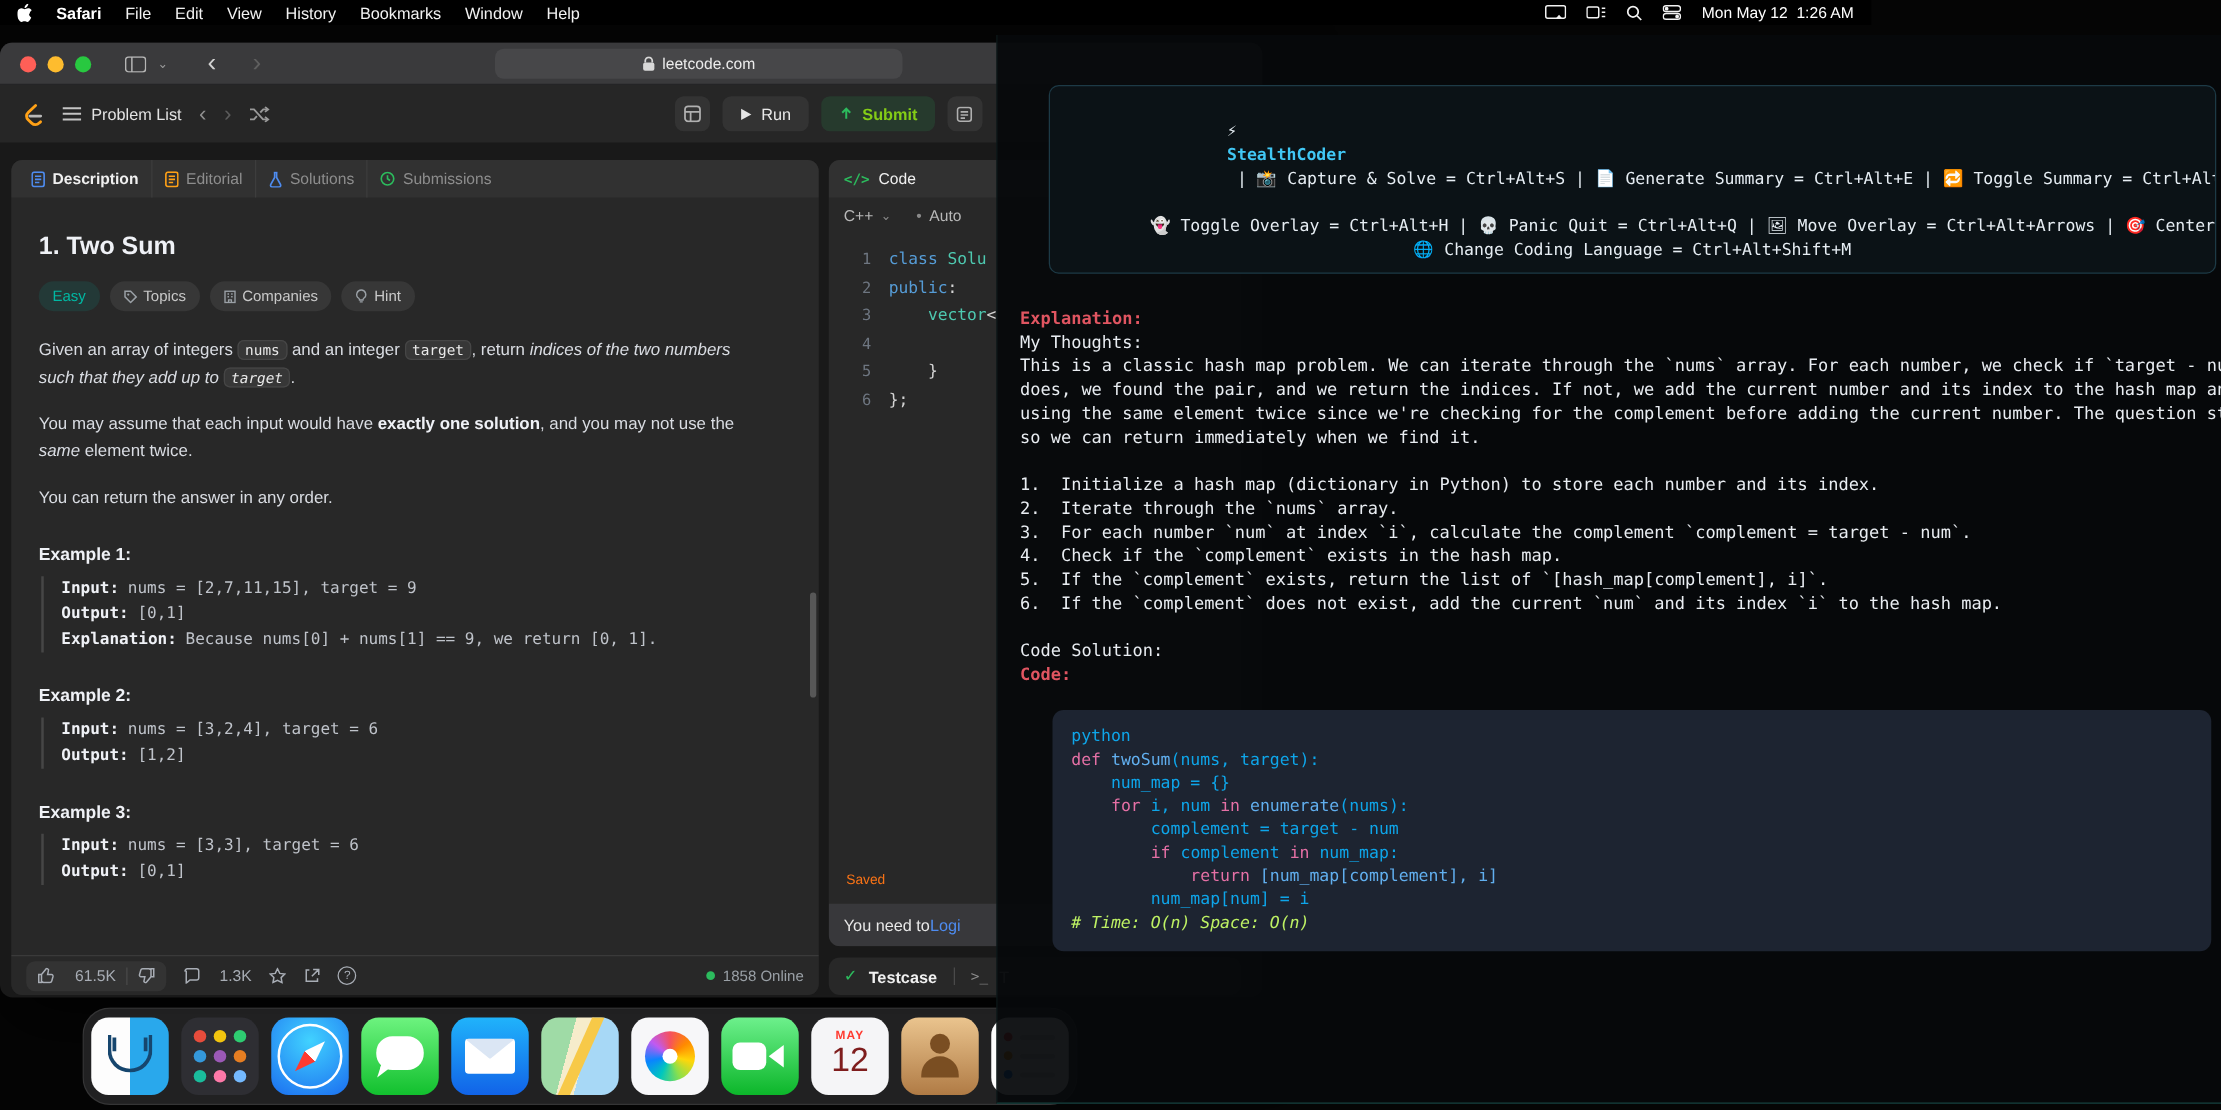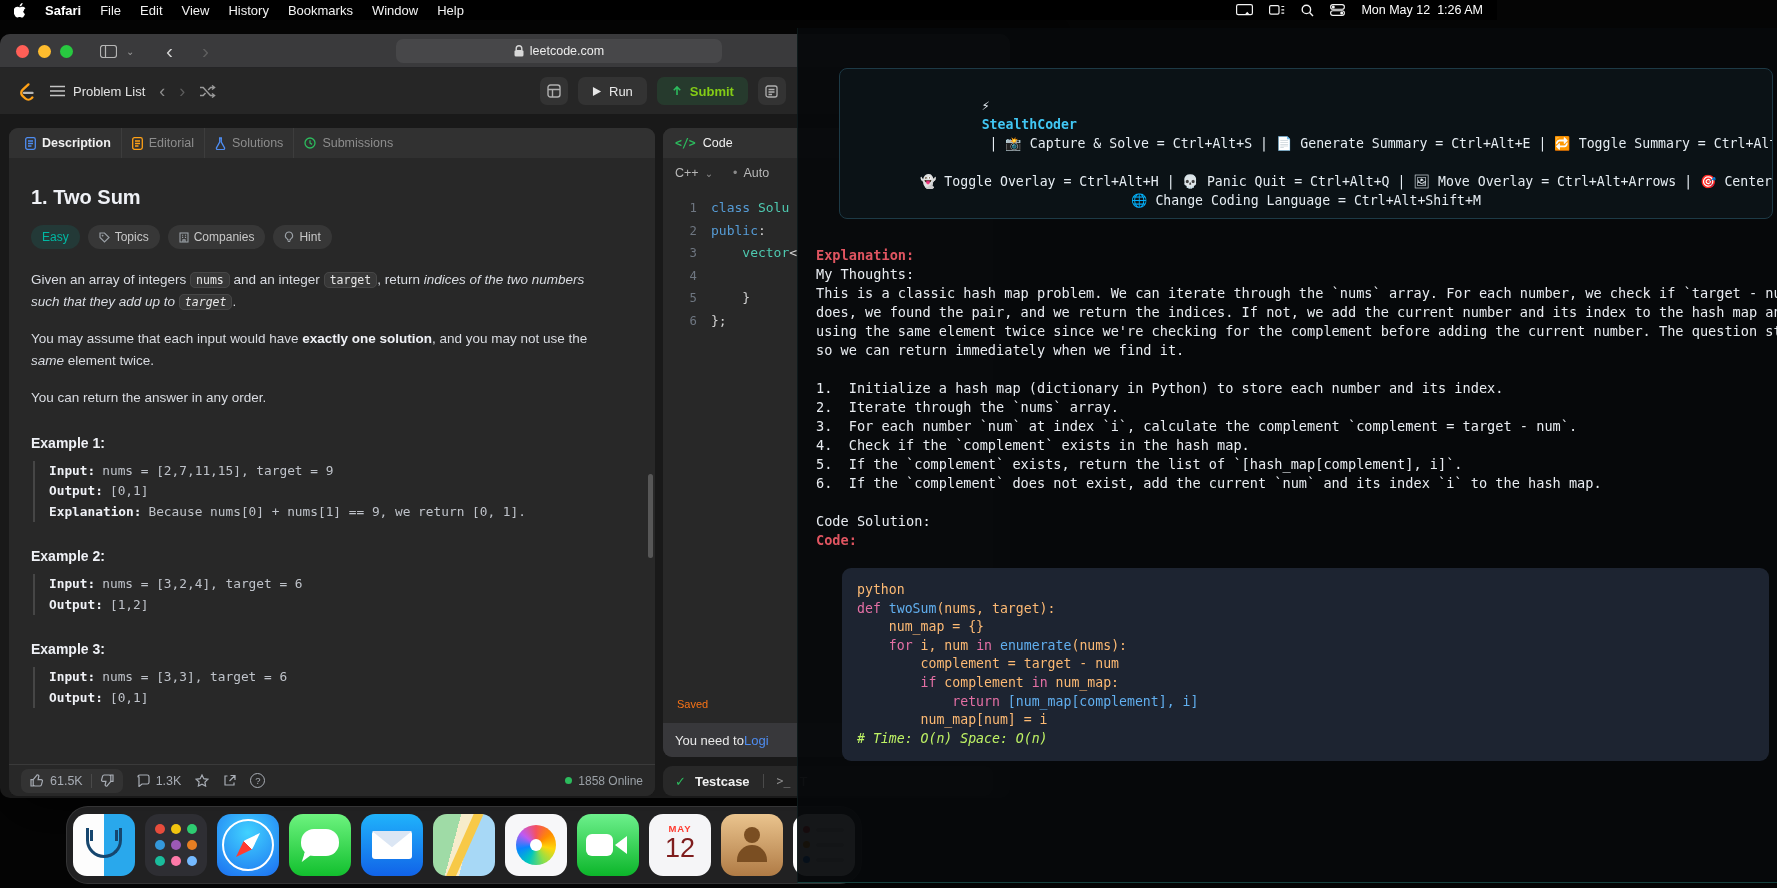--- a/index.html
+++ b/index.html
@@ -60,21 +60,21 @@
   .ex-title{font-size:14px;font-weight:bold;color:#eff1f6;margin:26px 0 10px 0}
   .ex-block{border-left:2px solid rgba(255,255,255,.14);padding-left:14px;margin-left:2px;
     font-family:"DejaVu Sans Mono","Liberation Mono",monospace;font-size:12.8px;line-height:20.5px;color:#bfc3ca}
   .ex-label{font-weight:bold;color:#eff1f6;margin-right:7px}
   .scroll-thumb{position:absolute;right:2px;top:346px;width:5px;height:84px;background:#575757;border-radius:3px}
 
   .desc-footer{position:absolute;left:0;right:0;bottom:0;height:32px;border-top:1px solid #3a3a3a;
     background:#282828;display:flex;align-items:center;padding:0 12px;gap:14px;color:#a8adb5;font-size:12.5px}
   .vote-pill{display:flex;align-items:center;gap:8px;background:#333;border-radius:7px;height:24px;padding:0 9px}
   .vote-sep{width:1px;height:14px;background:#4a4a4a}
-  .f-item{display:flex;align-items:center;gap:6px}
+  .f-item{display:flex;align-items:center;gap:16px}
   .q-circle{width:15px;height:15px;border:1.2px solid #a8adb5;border-radius:50%;
     display:flex;align-items:center;justify-content:center;font-size:9.5px}
   .online{margin-left:auto;display:flex;align-items:center;gap:6px;font-size:12px;color:#9aa0a6}
   .online-dot{width:7px;height:7px;border-radius:50%;background:#2cbb5d}
 
   
   .cp-head{height:30px;background:#313131;display:flex;align-items:center;gap:7px;padding:0 12px;font-size:12.5px;color:#f0f0f0}
   .cp-head .lang-ico{color:#2cbb5d;font-weight:bold;font-family:"DejaVu Sans Mono",monospace;font-size:11.5px}
   .cp-langrow{height:30px;display:flex;align-items:center;gap:6px;padding:0 12px;color:#b8b8b8;font-size:12.5px}
   .cp-langrow .dot-sep{color:#8a8a8a;margin-left:14px}
@@ -105,21 +105,21 @@
   .sc-icon{margin-right:6px}
   .sc-brand{color:#41c7f4;font-weight:bold}
   .sc-content{margin-top:27px;padding-left:18px;font-family:"DejaVu Sans Mono","Liberation Mono",monospace;
     font-size:13.6px;line-height:19px;color:#e9edf2}
   .sc-content .mline{white-space:pre;height:19px}
   .sc-red{color:#e05561;font-weight:bold}
   .sc-gap{height:19px}
   .sc-codebox{margin:18px 8px 0 26px;background:#1d2431;border-radius:9px;padding:13px 15px;
     font-size:13.2px;line-height:18.6px}
   .sc-codebox .crow{height:18.6px;white-space:pre}
-  .tk-k{color:#e570a5}.tk-f{color:#61afef}.tk-p{color:#fdba74}
+  .tk-k{color:#e570a5}.tk-f{color:#61afef}.tk-p{color:#0ea5e9}
   .tk-c{color:#bef264;font-style:italic}
 
   
   .dock{position:absolute;left:66px;top:806px;height:78px;background:rgba(58,58,60,.55);
     border:1px solid rgba(255,255,255,.09);border-radius:22px;display:flex;align-items:center;
     gap:10px;padding:0 6px;z-index:20}
   .dk{width:62px;height:62px;border-radius:14px;position:relative;overflow:hidden;flex:0 0 auto}
   .dk-finder{background:linear-gradient(90deg,#fdfdfd 0 50%,#29a8ec 50% 100%)}
   .f-eyes{position:absolute;top:16px;left:17px;right:17px;height:11px;
     border-left:3.5px solid #16466e;border-right:3.5px solid #16466e}

